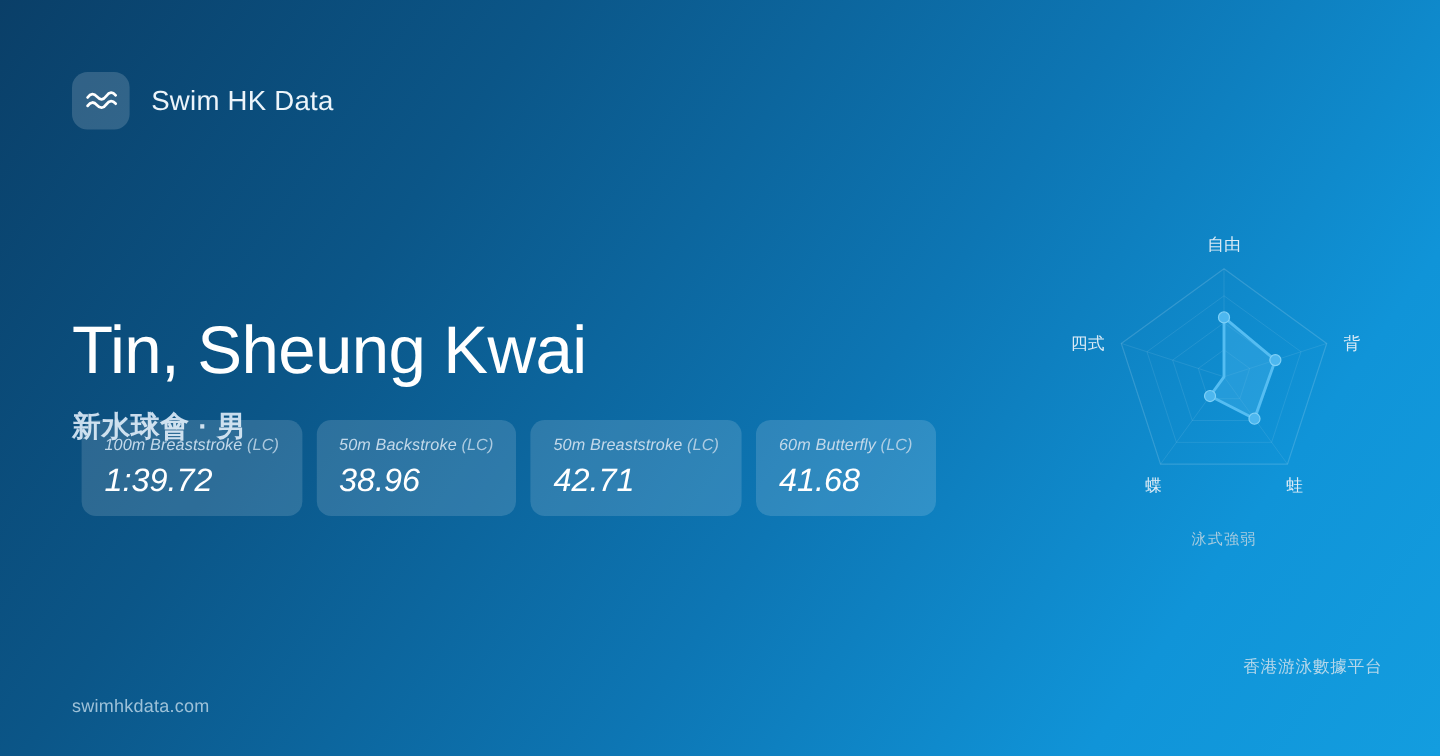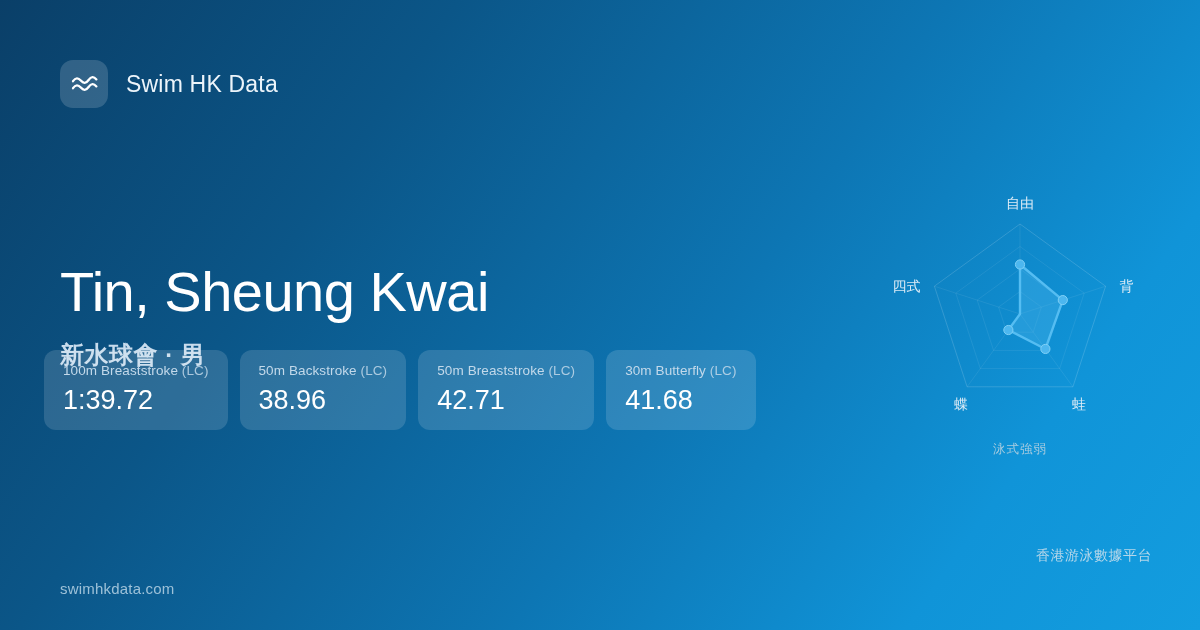--- a/index.html
+++ b/index.html
@@ -27,21 +27,21 @@
   .hero { position:absolute; left:60px; top:222px;margin-top:39px; }
   .athlete-name {
     font-size:56px; font-weight:400; letter-spacing:-0.5px; line-height:1.1;
     color:#ffffff; white-space:nowrap;
   }
   .athlete-meta {
     margin-top:16px; font-size:24px; font-weight:700; color:#c8dced; letter-spacing:0.5px;
   }
 
   
-  .stat-row { position:absolute; left:44px; top:350px; display:flex; gap:12px; }
+  .stat-row { position:absolute; left:68px; top:350px; display:flex; gap:12px;font-style:italic; }
   .stat-card {
     background:rgba(255,255,255,0.14);
     border-radius:12px;
     padding:14px 19px 16px 19px;
     min-width:96px;
     display:flex; flex-direction:column; justify-content:center;
     height:80px;
   }
   .stat-label {
     font-size:13.5px; color:#c3d9ea; letter-spacing:0.1px; white-space:nowrap; line-height:1;
@@ -105,21 +105,21 @@
     </div>
     <div class="stat-card">
       <div class="stat-label">
         <span>50m Breaststroke</span>
         <span class="course">(LC)</span>
       </div>
       <div class="stat-value">42.71</div>
     </div>
     <div class="stat-card">
       <div class="stat-label">
-        <span>30m Butterfly</span>
+        <span>60m Butterfly</span>
         <span class="course">(LC)</span>
       </div>
       <div class="stat-value">41.68</div>
     </div>
   </div>
 
   <div class="radar-wrap">
     <svg id="radar-svg" width="320" height="300" viewBox="0 0 320 300" aria-hidden="true">
         <polygon points="160,131.5 181.39877161664094,147.04711762656368 173.22516817658064,172.20288237343632 146.77483182341936,172.20288237343632 138.60122838335906,147.04711762656368" fill="none" stroke="rgba(255,255,255,0.28)" stroke-width="0.8" stroke-opacity="0.34"></polygon>
         <polygon points="160,109 202.7975432332819,140.09423525312738 186.45033635316128,190.40576474687265 133.54966364683872,190.40576474687265 117.20245676671809,140.09423525312738" fill="none" stroke="rgba(255,255,255,0.28)" stroke-width="0.8" stroke-opacity="0.34"></polygon>

